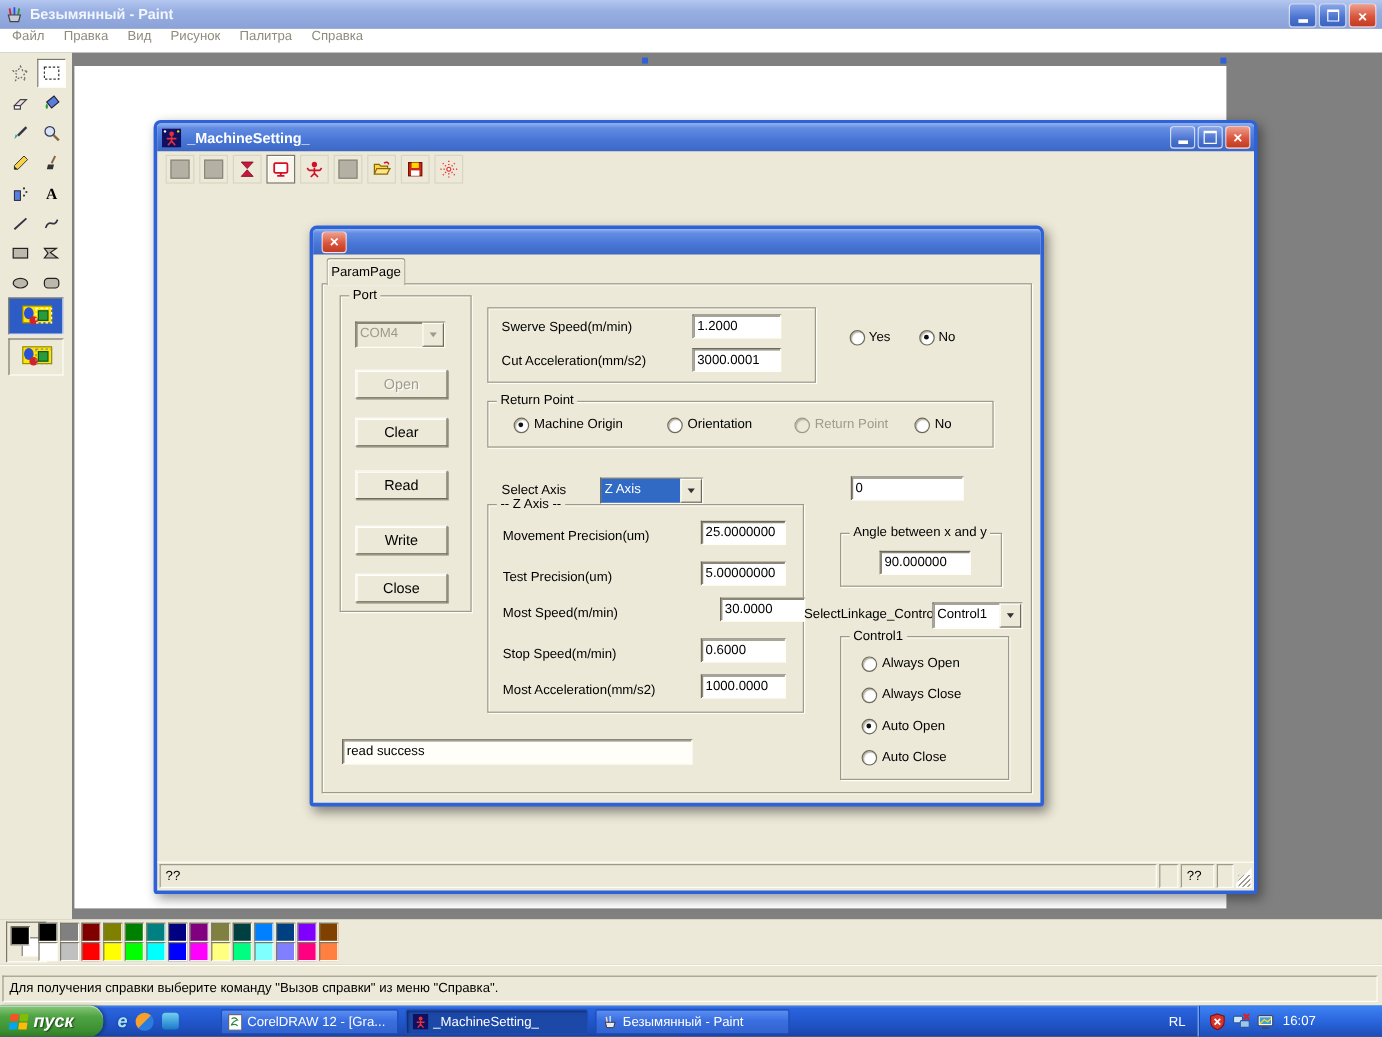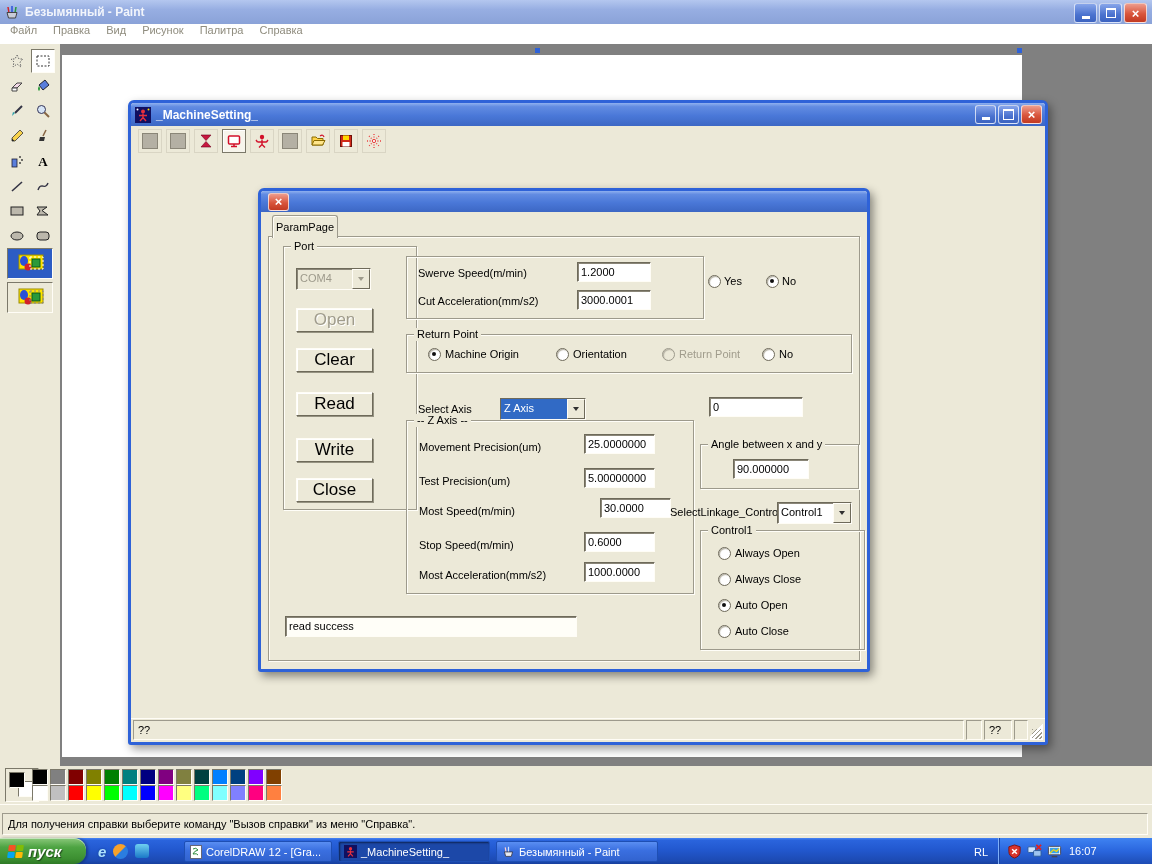--- a/index.html
+++ b/index.html
@@ -1,24 +1,24 @@
 <!DOCTYPE html>
 <html><head>
 <meta charset="utf-8">
 <style>
   html,body{margin:0;padding:0;background:#555;}
   #screen{position:relative;width:1152px;height:864px;overflow:hidden;background:#808080;
     font-family:"Liberation Sans",sans-serif;font-size:11px;color:#000;}
 
   
-  .grp{position:absolute;border:1px solid #9d9a8c;box-shadow:1px 1px 0 #fffef8, inset 1px 1px 0 #fffef8;padding-left:24px;}
+  .grp{position:absolute;border:1px solid #9d9a8c;box-shadow:1px 1px 0 #fffef8, inset 1px 1px 0 #fffef8;}
   .glabel{position:absolute;top:-7px;left:7px;background:#ece9d8;padding:0 3px;font-size:11px;line-height:13px;white-space:nowrap;}
   .fld{position:absolute;background:#fff;border:1px solid;border-color:#6e6a5a #fffdf6 #fffdf6 #6e6a5a;
     box-shadow:inset 1px 1px 0 #8a8678;padding:2px 3px;font-size:11px;line-height:14px;overflow:hidden;white-space:nowrap;}
-  .cbtn{position:absolute;display:flex;align-items:center;justify-content:center;font-size:17px;cursor:default;
+  .cbtn{position:absolute;display:flex;align-items:center;justify-content:center;font-size:12px;cursor:default;
     background:#ece9d8;border:1px solid;border-color:#fffdf6 #6e6a5a #6e6a5a #fffdf6;box-shadow:1px 1px 0 rgba(80,76,60,.55), inset 1px 1px 0 #fff;}
   .cbtn.dis{color:#a09c8c;text-shadow:1px 1px 0 #fff;}
   .rad{position:absolute;width:11px;height:11px;border-radius:50%;background:#fff;border:1px solid #6e6a5a;
     box-shadow:inset 1px 1px 1px #b4b0a2;}
   .rad.on::after{content:'';position:absolute;left:3px;top:3px;width:4px;height:4px;border-radius:50%;background:#101010;}
   .rad.dis{background:#ece9d8;border-color:#9d9a8c;}
   .lbl{position:absolute;font-size:11px;line-height:13px;white-space:nowrap;}
   .lbl.dis{color:#a09c8c;}
   .combo{position:absolute;display:flex;background:#fff;border:1px solid;border-color:#6e6a5a #fffdf6 #fffdf6 #6e6a5a;box-shadow:inset 1px 1px 0 #8a8678;}
   .combo .txt{flex:1;padding:2px 2px 1px 3px;font-size:11px;line-height:14px;overflow:hidden;white-space:nowrap;}

